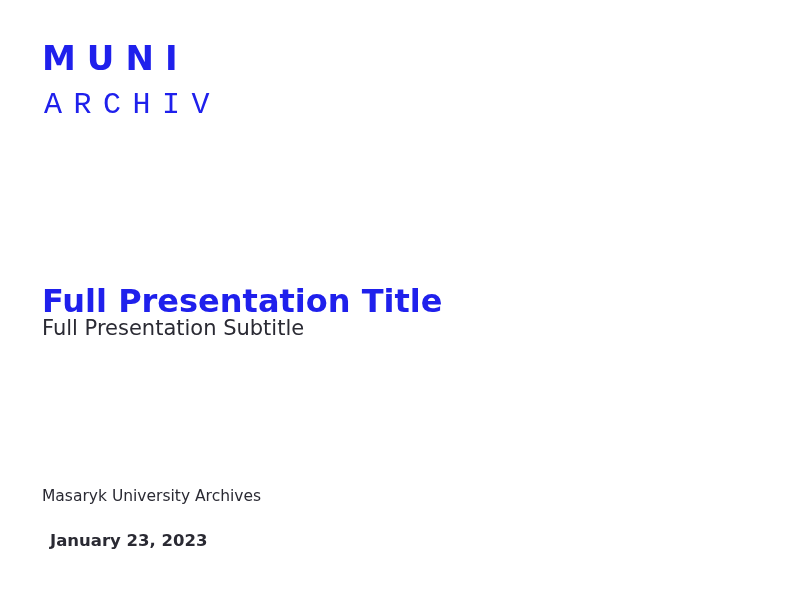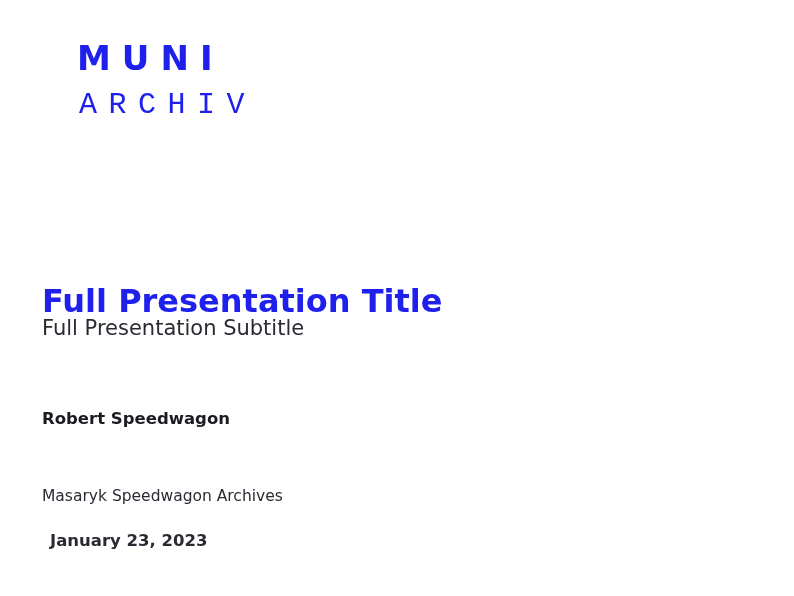--- a/index.html
+++ b/index.html
@@ -20,21 +20,20 @@
     background: #ffffff;
     box-sizing: border-box;
   }
 
   
   .logo {
     position: absolute;
     left: 42px;
     top: 38px;
     color: #1f20ec;
-    margin-left: 35px;
   }
   .logo-muni {
     font-family: "DejaVu Sans", sans-serif;
     font-weight: bold;
     font-size: 34px;
     letter-spacing: 11px;
     line-height: 40px;
     color: #1f20ec;
     white-space: nowrap;
   }
@@ -129,17 +128,16 @@
 <div class="slide">
 
   <div class="logo">
     <div class="logo-muni">MUNI</div>
     <div class="logo-archiv">ARCHIV</div>
   </div>
 
   <div class="title">Full Presentation Title</div>
   <div class="subtitle">Full Presentation Subtitle</div>
 
-  <div class="author">Robert Speedwagon</div>
-  <div class="affiliation">Masaryk Speedwagon Archives</div>
+  <div class="affiliation">Masaryk University Archives</div>
   <div class="date">January 23, 2023</div>
 
 </div>
 
 </body></html>

